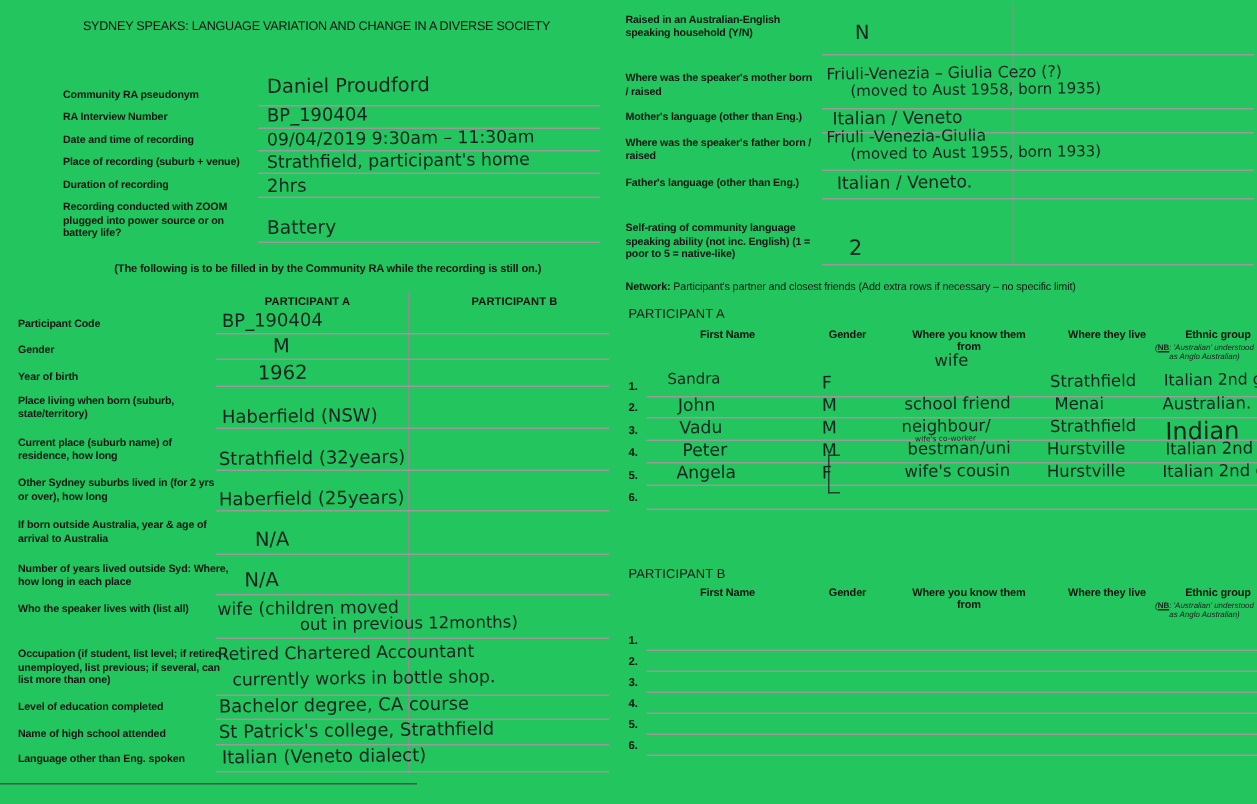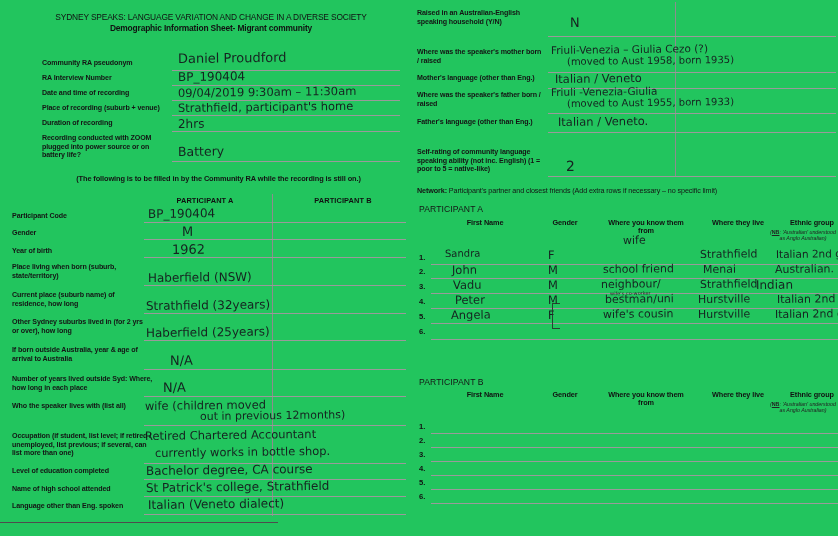--- a/index.html
+++ b/index.html
@@ -175,21 +175,20 @@
     transform: rotate(-1deg);
   }
 </style>
 </head>
 <body>
 
 <div class="page">
 
   <div id="title-block">
     <div id="doc-title">SYDNEY SPEAKS: LANGUAGE VARIATION AND CHANGE IN A DIVERSE SOCIETY</div>
-    <div id="doc-subtitle">Demographic Information Sheet- Migrant community</div>
   </div>
 
   <div id="meta-form">
 
     <div class="lbl meta-label" style="top:59px;">Community RA pseudonym</div>
     <div class="rule meta-rule" style="top:70px;"></div>
     <div class="hand meta-val" style="top:51px; font-size:13px;">Daniel Proudford</div>
 
     <div class="lbl meta-label" style="top:74px;">RA Interview Number</div>
     <div class="rule meta-rule" style="top:85px;"></div>
@@ -334,21 +333,21 @@
     <div class="hand net-cell" style="left:288px; top:77px; font-size:11px;">Menai</div>
     <div class="hand net-cell" style="left:360px; top:77px; font-size:11px;">Australian.</div>
 
     <div class="net-num" style="left:4px; top:96px;">3.</div>
     <div class="rule" style="left:16px; top:107px; width:407px;"></div>
     <div class="hand net-cell" style="left:38px; top:92px; font-size:11.5px;">Vadu</div>
     <div class="hand net-cell" style="left:133px; top:92px; font-size:11.5px;">M</div>
     <div class="hand net-cell" style="left:186px; top:92px; font-size:11px;">neighbour/</div>
     <div class="tiny-hand" style="left:195px; top:104px;">wife's co-worker</div>
     <div class="hand net-cell" style="left:285px; top:92px; font-size:11px;">Strathfield</div>
-    <div class="hand net-cell" style="left:341px; top:92px; font-size:12px;">Indian</div>
+    <div class="hand net-cell" style="left:362px; top:92px; font-size:16px;">Indian</div>
 
     <div class="net-num" style="left:4px; top:111px;">4.</div>
     <div class="rule" style="left:16px; top:122px; width:407px;"></div>
     <div class="hand net-cell" style="left:40px; top:107px; font-size:11.5px;">Peter</div>
     <div class="hand net-cell" style="left:133px; top:107px; font-size:11.5px;">M</div>
     <div class="hand net-cell" style="left:190px; top:107px; font-size:11px;">bestman/uni</div>
     <div class="hand net-cell" style="left:283px; top:107px; font-size:11px;">Hurstville</div>
     <div class="hand net-cell" style="left:362px; top:107px; font-size:11px;">Italian 2nd gen</div>
 
     <div class="net-num" style="left:4px; top:126px;">5.</div>

